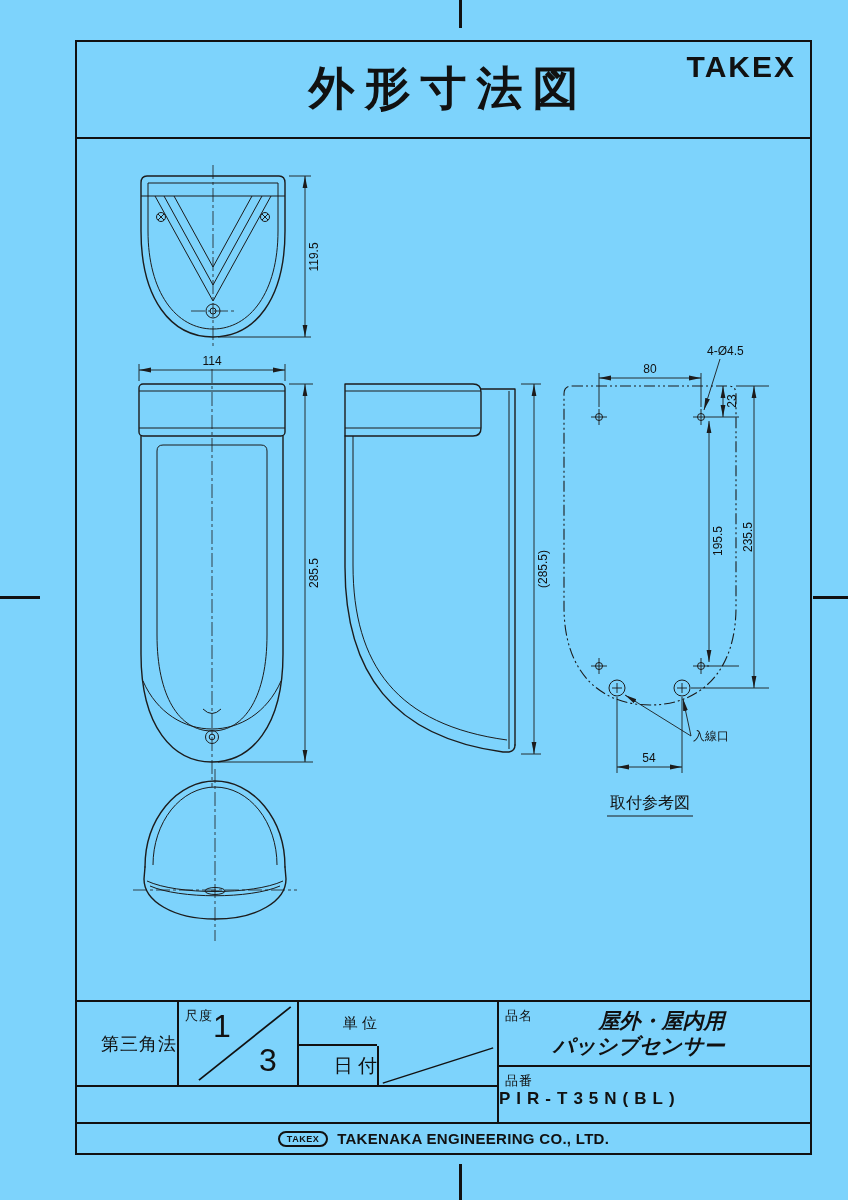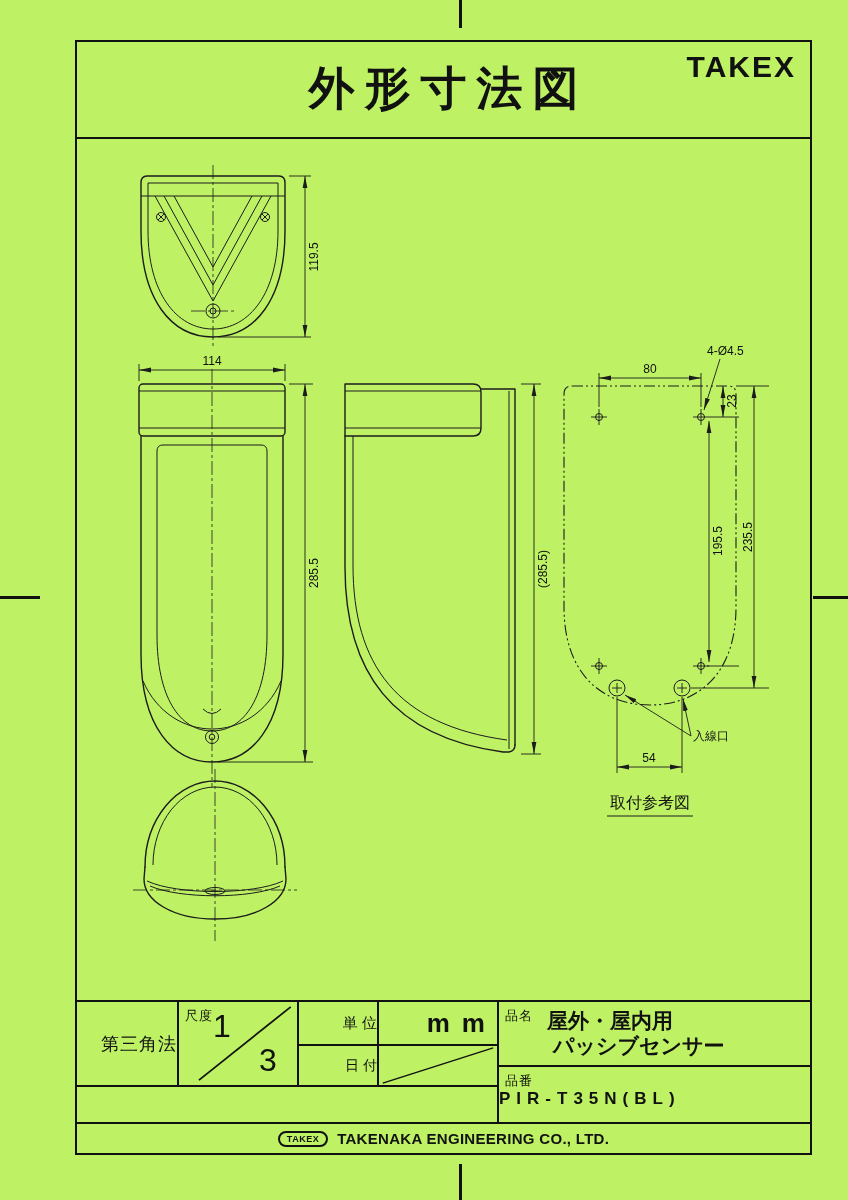--- a/index.html
+++ b/index.html
@@ -1,16 +1,16 @@
 <!DOCTYPE html>
 <html><head>
 <meta charset="utf-8">
 <style>
   html,body{margin:0;padding:0;background:#fff;}
-  .page{position:relative;width:848px;height:1200px;background:#bef264;
+  .page{position:relative;width:848px;height:1200px;background:#7dd3fc;
         font-family:"Liberation Sans","DejaVu Sans",sans-serif;color:#111;overflow:hidden;}
   .mark{position:absolute;background:#111;}
   .mark.top{left:459px;top:0;width:3px;height:28px;}
   .mark.bottom{left:459px;top:1164px;width:3px;height:36px;}
   .mark.left{left:0;top:596px;width:40px;height:3px;}
   .mark.right{left:813px;top:596px;width:35px;height:3px;}
   .frame{position:absolute;left:75px;top:40px;width:737px;height:1115px;
          border:2px solid #111;box-sizing:border-box;}
   .titlebar{position:absolute;left:0;top:0;width:733px;height:95px;
             border-bottom:2px solid #111;box-sizing:content-box;}
@@ -25,24 +25,24 @@
   .bb{border-bottom:2px solid #111;}
   .cell .mini{position:absolute;left:6px;top:5px;font-size:13px;letter-spacing:1px;}
   .center{display:flex;align-items:center;justify-content:flex-end;}
   .proj{left:0;top:960px;width:100px;height:85px;font-size:18px;letter-spacing:1px;}
   .scale{left:100px;top:960px;width:120px;height:85px;text-align:center;}
   .scale .num1{position:absolute;left:34px;top:6px;font-size:32px;font-weight:500;}
   .scale .num3{position:absolute;left:80px;top:40px;font-size:32px;font-weight:500;}
   .unitl{left:220px;top:960px;width:80px;height:44px;font-size:15px;}
   .unitv{left:300px;top:960px;width:120px;height:44px;font-size:26px;font-weight:700;
          letter-spacing:12px;text-indent:12px;}
-  .datel{left:220px;top:1004px;width:80px;height:41px;font-size:14px;padding-left:12px;}
+  .datel{left:220px;top:1004px;width:80px;height:41px;font-size:19px;padding-left:12px;}
   .datev{left:300px;top:1004px;width:120px;height:41px;}
-  .name{left:420px;top:960px;width:313px;height:65px;}
-  .name .lines{position:absolute;left:48px;top:6px;font-size:21px;font-weight:700;line-height:25px;}
+  .name{left:420px;top:960px;width:313px;height:65px;text-align:right;}
+  .name .lines{position:absolute;left:48px;top:6px;font-size:21px;font-weight:700;line-height:25px;font-style:italic;}
   .name .l2{margin-left:6px;}
   .number{left:420px;top:1025px;width:313px;height:55px;padding-left:10px;}
   .number .val{position:absolute;left:0;right:0;top:22px;text-align:left;
                font-size:17px;font-weight:600;letter-spacing:6px;}
   .strip{position:absolute;left:0;top:1080px;width:733px;height:31px;border-top:2px solid #111;
          box-sizing:border-box;display:flex;align-items:center;justify-content:center;gap:9px;}
   .logo-oval{display:inline-block;border:2px solid #111;border-radius:12px;padding:1px 7px;
              font-size:9px;font-weight:800;letter-spacing:0.5px;}
   .company{font-size:15px;font-weight:700;letter-spacing:0.3px;}
   .diag{position:absolute;left:0;top:0;width:100%;height:100%;}
@@ -246,23 +246,20 @@
       <span class="num1">1</span>
       <span class="num3">3</span>
       <svg class="diag" viewBox="0 0 120 85">
         <line x1="20" y1="80" x2="114" y2="5" stroke="#111" stroke-width="1.8"></line>
       </svg>
     </div>
 
     <div class="cell unitl bl bb center">
       <span>単 位</span>
     </div>
-    <div class="cell unitv bl bb center">
-      <span>mm</span>
-    </div>
 
     <div class="cell datel bl bb center">
       <span>日 付</span>
     </div>
     <div class="cell datev bl bb">
       <svg class="diag" viewBox="0 0 120 41">
         <line x1="2" y1="39" x2="118" y2="2" stroke="#111" stroke-width="1.5"></line>
       </svg>
     </div>
 

